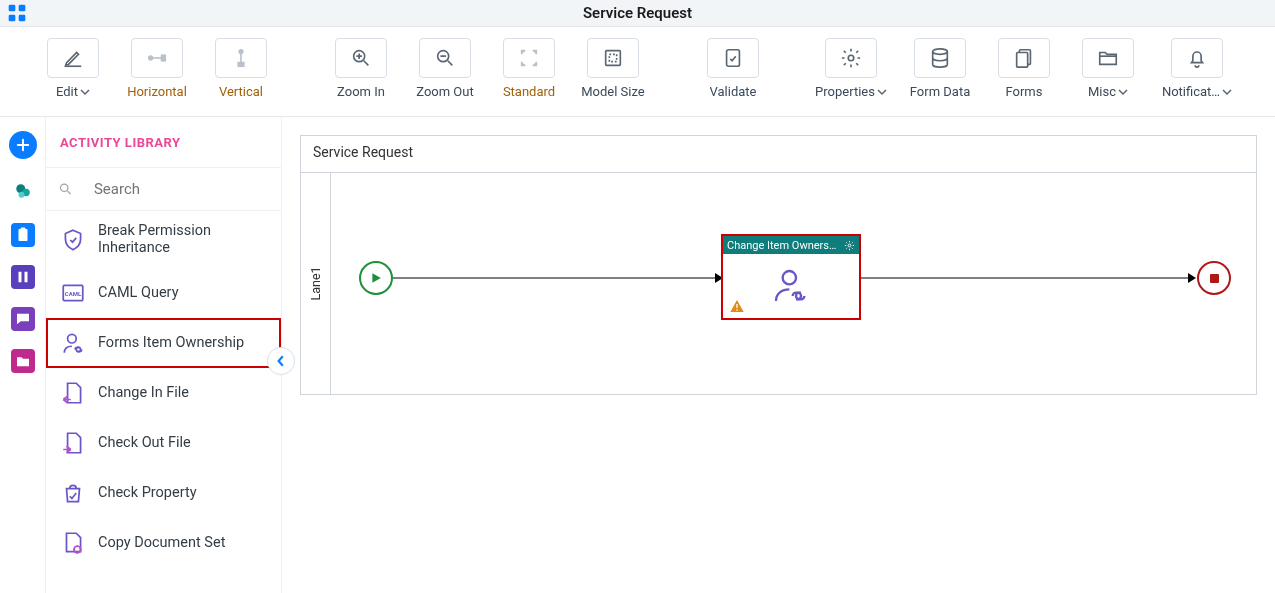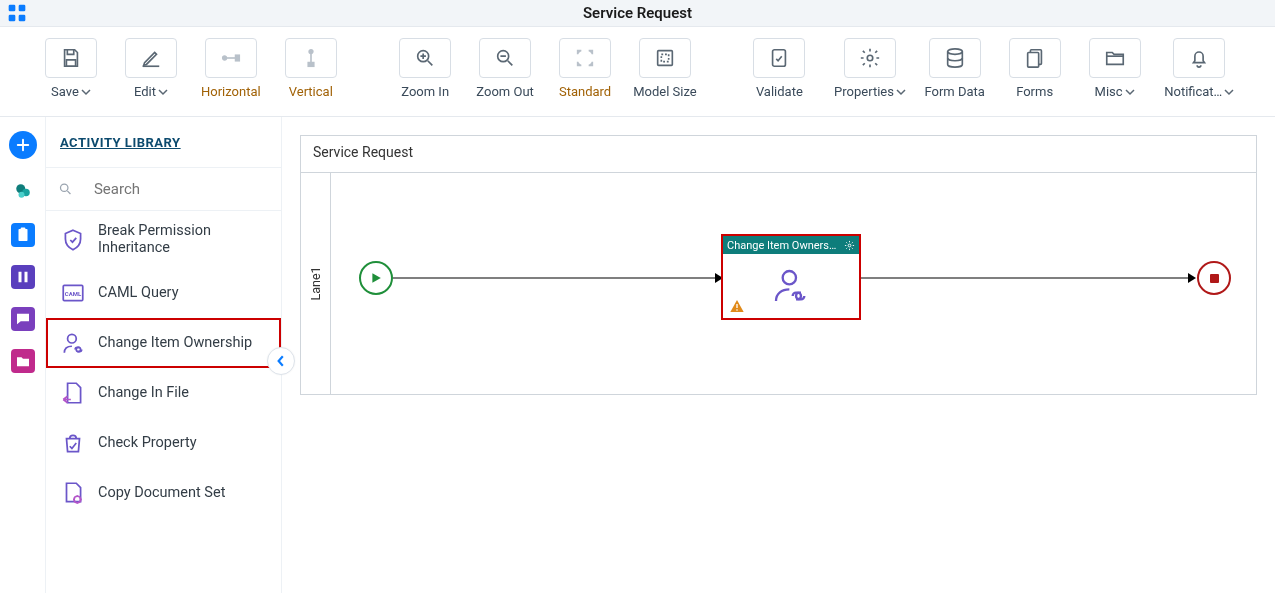--- a/index.html
+++ b/index.html
@@ -27,21 +27,21 @@
 
   
   .rail { width:46px; background:#fff; border-right:1px solid #edf1f5; display:flex; flex-direction:column; align-items:center; padding-top:14px; gap:18px; }
   .rail .rbtn { width:28px; height:28px; border-radius:50%; display:flex; align-items:center; justify-content:center; cursor:pointer; }
   .rbtn.plus { background:#0a7cff; }
   .rbtn svg { width:18px; height:18px; }
   .rbtn.sq { border-radius:4px; width:24px; height:24px; }
 
   
   .sidebar { width:236px; border-right:1px solid #edf1f5; display:flex; flex-direction:column; position:relative; }
-  .side-title { height:50px; display:flex; align-items:center; padding-left:14px; font-size:13px; font-weight:700; letter-spacing:0.5px; color:#0c4a6e;text-decoration:underline; }
+  .side-title { height:50px; display:flex; align-items:center; padding-left:14px; font-size:13px; font-weight:700; letter-spacing:0.5px; color:#ec4899; }
   .search { height:44px; border-top:1px solid #edf1f5; border-bottom:1px solid #edf1f5; display:flex; align-items:center; padding:0 12px; gap:21px; }
   .search input { border:none; outline:none; font-size:15px; color:#6f7a85; width:100%; background:transparent; }
   .lib { flex:1; overflow:hidden; }
   .item { display:flex; align-items:center; gap:12px; padding:10px 12px; cursor:grab; font-size:14.5px; color:#333d46; border:2px solid transparent; }
   .item.sel { border:2px solid #cc0000; }
   .item .ic { width:26px; height:26px; flex:0 0 26px; display:flex; align-items:center; justify-content:center; }
   .item .txt { line-height:1.15; }
   .collapse-btn { position:absolute; right:-14px; top:230px; width:28px; height:28px; border-radius:50%; background:#fff; border:1px solid #dde3ea; display:flex; align-items:center; justify-content:center; cursor:pointer; box-shadow:0 0 2px rgba(0,0,0,0.05); }
 
   
@@ -82,35 +82,20 @@
       </svg>
   </div>
   <div class="title">Service Request</div>
   <div style="width:34px"></div>
 </div>
 
 <div class="toolbar">
   <div class="tbtn">
     <div class="iconbox">
         <svg width="22" height="22" viewBox="0 0 24 24" fill="none" stroke="#5a6773" stroke-width="1.8">
-          <path d="M5 3h11l3 3v15H5z"></path>
-          <path d="M8 3v5h7V3"></path>
-          <path d="M7 14h10v7H7z"></path>
-        </svg>
-      </div>
-    <div class="lbl">
-        <span>Save</span>
-        <svg class="caret" viewBox="0 0 10 10">
-          <path d="M1 3l4 4 4-4" fill="none" stroke="#5a6773" stroke-width="1.5"></path>
-        </svg>
-      </div>
-  </div>
-  <div class="tbtn">
-    <div class="iconbox">
-        <svg width="22" height="22" viewBox="0 0 24 24" fill="none" stroke="#5a6773" stroke-width="1.8">
           <path d="M4 20l3-1 11-11-2-2L5 17z"></path>
           <path d="M3 21h18"></path>
         </svg>
       </div>
     <div class="lbl">
         <span>Edit</span>
         <svg class="caret" viewBox="0 0 10 10">
           <path d="M1 3l4 4 4-4" fill="none" stroke="#5a6773" stroke-width="1.5"></path>
         </svg>
       </div>
@@ -338,30 +323,39 @@
       </div>
       <div class="item sel">
         <div class="ic">
             <svg width="26" height="26" viewBox="0 0 24 24" fill="none" stroke="#6b56c9" stroke-width="1.6">
               <circle cx="11" cy="8" r="4"></circle>
               <path d="M4 21c0-4 3-6 7-6"></path>
               <path d="M14 18a2 2 0 0 1 2-2h1a2 2 0 0 1 0 4h-1"></path>
               <path d="M20 18a2 2 0 0 1-2 2h-1a2 2 0 0 1 0-4h1"></path>
             </svg>
           </div>
-        <div class="txt">Change Item Ownership</div>
+        <div class="txt">Forms Item Ownership</div>
       </div>
       <div class="item">
         <div class="ic">
             <svg width="26" height="26" viewBox="0 0 24 24" fill="none" stroke="#6b56c9" stroke-width="1.6">
               <path d="M7 3h8l4 4v14H7z"></path>
               <path d="M3 18l4-3M3 18l4 3M3 18h7" stroke="#b355c9"></path>
             </svg>
           </div>
         <div class="txt">Change In File</div>
+      </div>
+      <div class="item">
+        <div class="ic">
+            <svg width="26" height="26" viewBox="0 0 24 24" fill="none" stroke="#6b56c9" stroke-width="1.6">
+              <path d="M7 3h8l4 4v14H7z"></path>
+              <path d="M10 18l-4-3M10 18l-4 3M10 18H3" stroke="#b355c9"></path>
+            </svg>
+          </div>
+        <div class="txt">Check Out File</div>
       </div>
       <div class="item">
         <div class="ic">
             <svg width="26" height="26" viewBox="0 0 24 24" fill="none" stroke="#6b56c9" stroke-width="1.6">
               <path d="M6 8h12l-1 12H7z"></path>
               <path d="M9 8a3 3 0 0 1 6 0"></path>
               <path d="M9 15l2 2 4-5"></path>
             </svg>
           </div>
         <div class="txt">Check Property</div>

